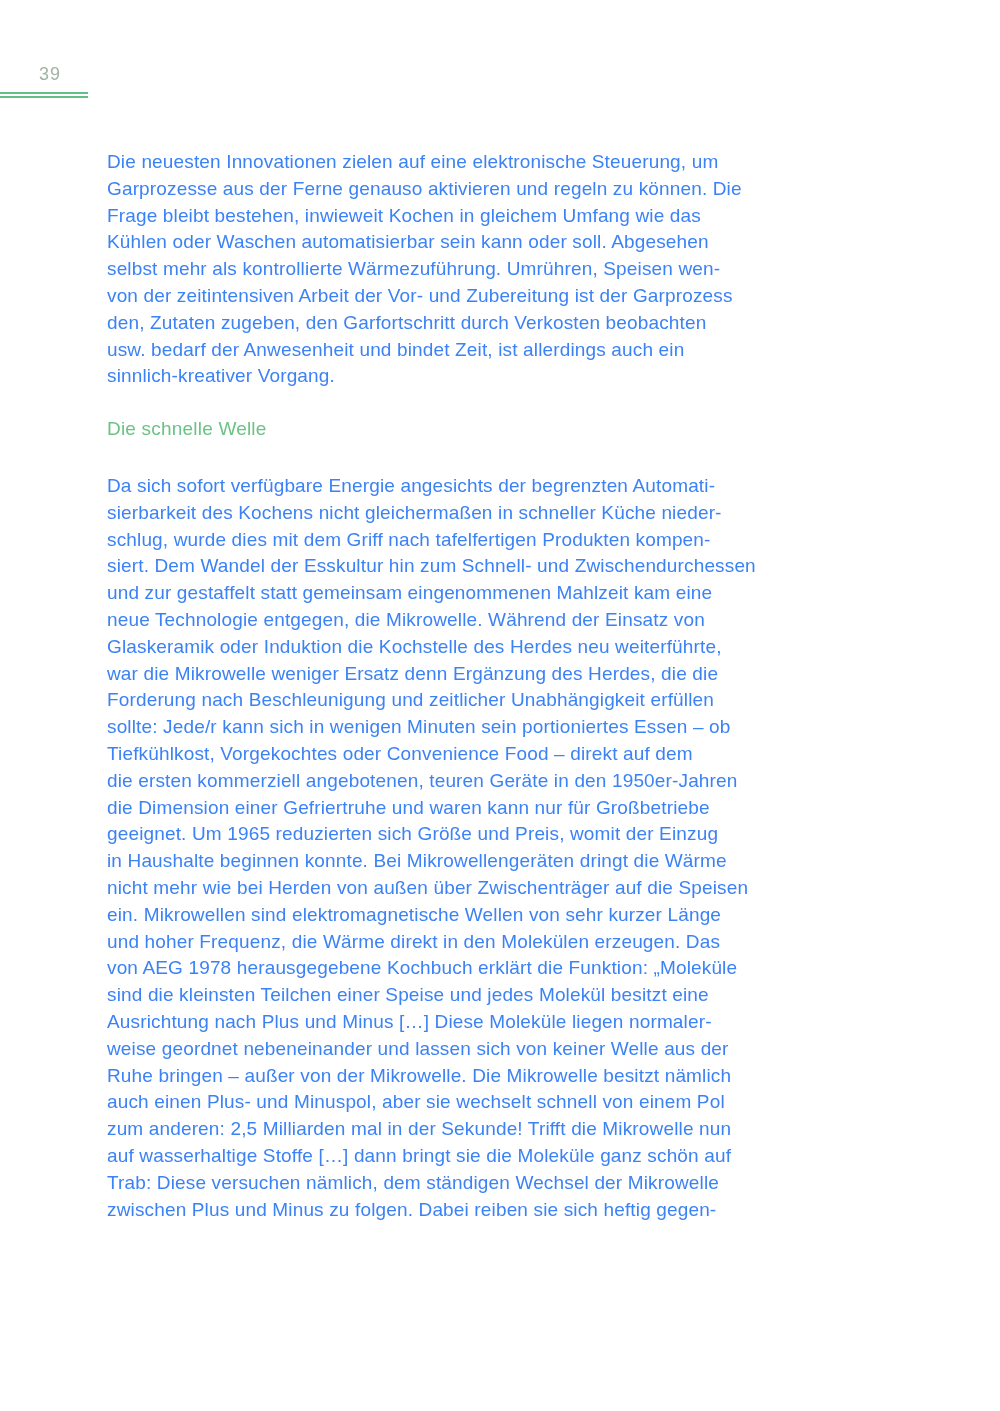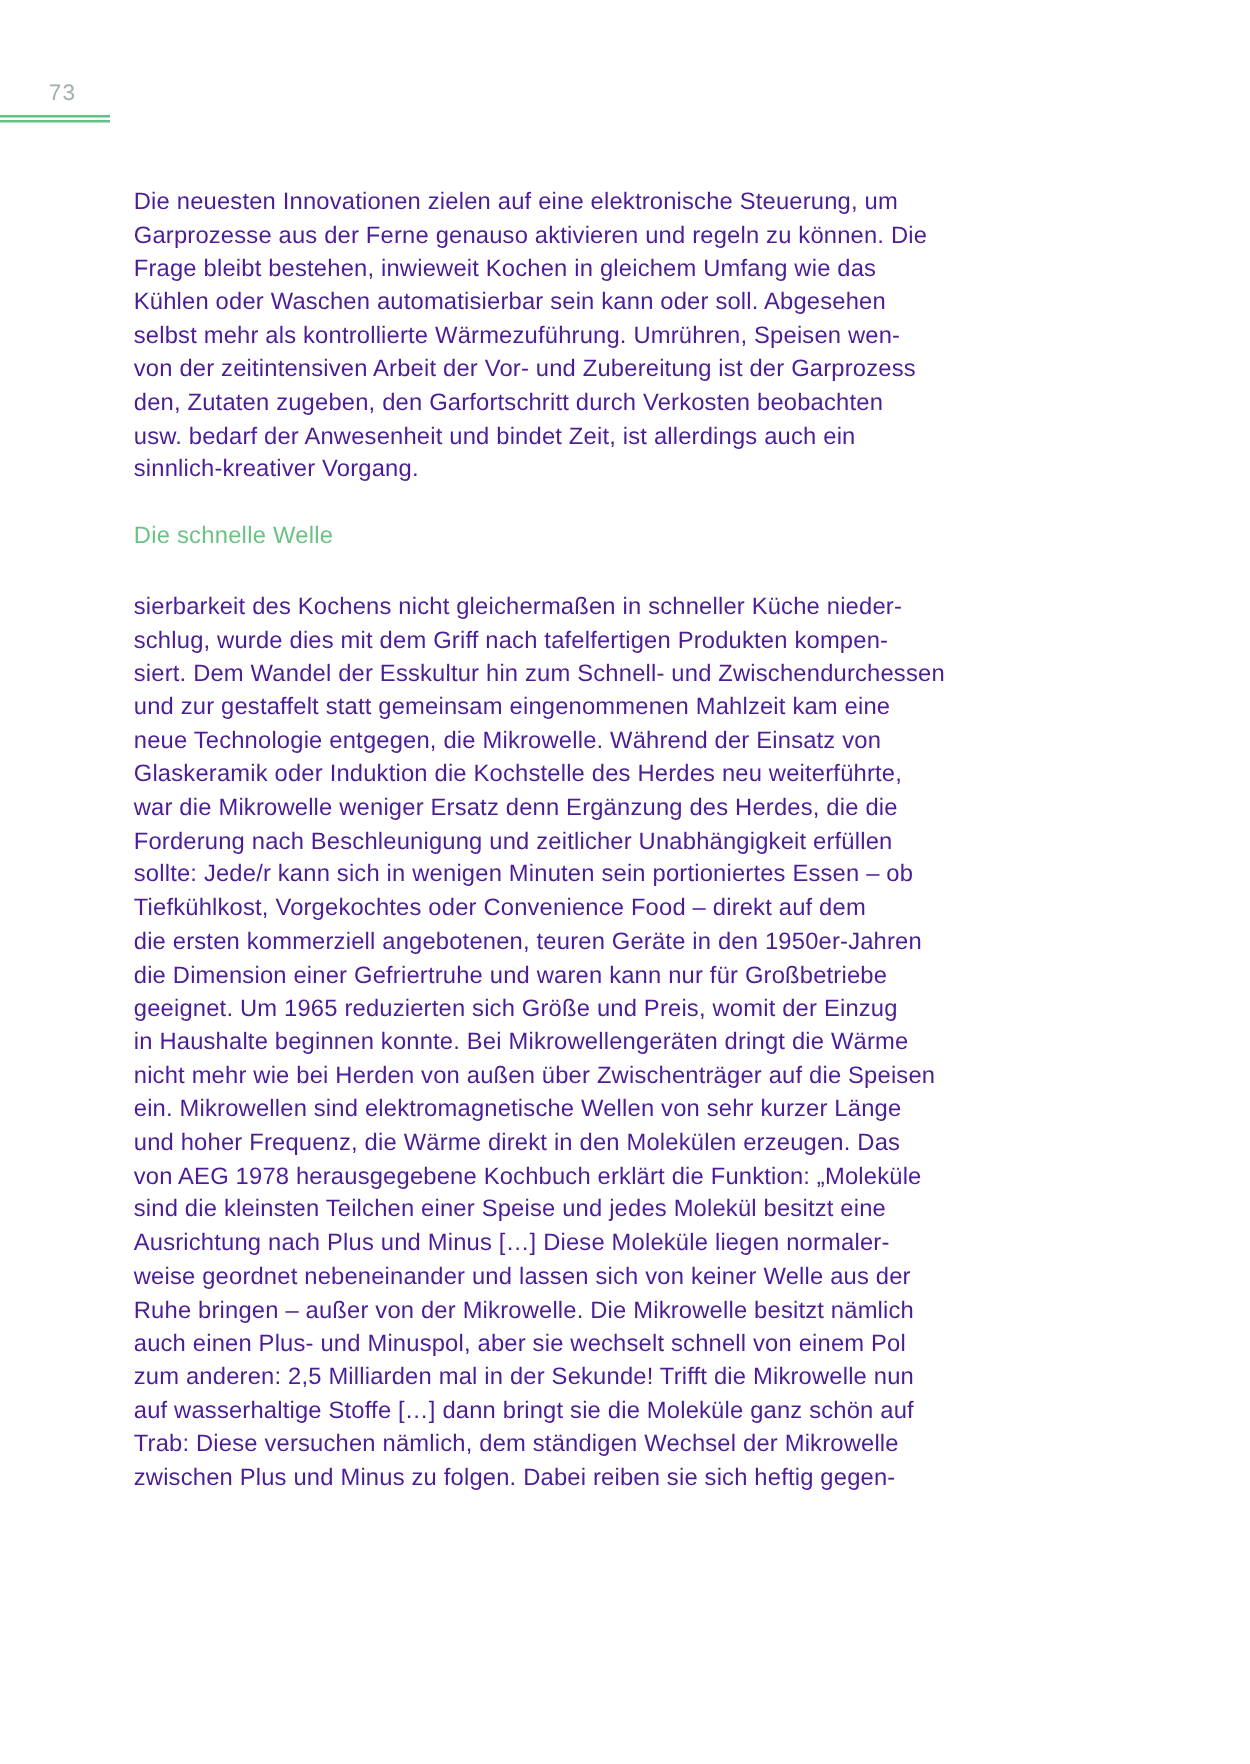--- a/index.html
+++ b/index.html
@@ -44,21 +44,21 @@
   .para {
     position: absolute;
     left: 0;
     width: 720px;
   }
   .para-1 { top: 149px; }
   .para-2 { top: 473px; }
   .para .line {
     font-size: 19px;
     line-height: 26.8px;
-    color: #4c1d95;
+    color: #3b82f6;
     letter-spacing: 0.15px;
     white-space: pre;
     font-weight: 400;
   }
   .section-heading {
     position: absolute;
     left: 0;
     top: 411px;
     margin: 0;
     font-size: 19px;
@@ -66,41 +66,42 @@
     font-weight: 400;
     color: #6cc285;
     letter-spacing: 0.2px;
   }
 </style>
 </head>
 <body>
 
 <div class="page">
 
-  <div class="page-number">73</div>
+  <div class="page-number">39</div>
 
   <div class="header-rule"></div>
 
   <div class="text-column">
 
     <div class="para para-1">
         <div class="line">Die neuesten Innovationen zielen auf eine elektronische Steuerung, um</div>
         <div class="line">Garprozesse aus der Ferne genauso aktivieren und regeln zu können. Die</div>
         <div class="line">Frage bleibt bestehen, inwieweit Kochen in gleichem Umfang wie das</div>
         <div class="line">Kühlen oder Waschen automatisierbar sein kann oder soll. Abgesehen</div>
         <div class="line">selbst mehr als kontrollierte Wärmezuführung. Umrühren, Speisen wen-</div>
         <div class="line">von der zeitintensiven Arbeit der Vor- und Zubereitung ist der Garprozess</div>
         <div class="line">den, Zutaten zugeben, den Garfortschritt durch Verkosten beobachten</div>
         <div class="line">usw. bedarf der Anwesenheit und bindet Zeit, ist allerdings auch ein</div>
         <div class="line">sinnlich-kreativer Vorgang.</div>
       </div>
 
     <h1 class="section-heading">Die schnelle Welle</h1>
 
     <div class="para para-2">
+        <div class="line">Da sich sofort verfügbare Energie angesichts der begrenzten Automati-</div>
         <div class="line">sierbarkeit des Kochens nicht gleichermaßen in schneller Küche nieder-</div>
         <div class="line">schlug, wurde dies mit dem Griff nach tafelfertigen Produkten kompen-</div>
         <div class="line">siert. Dem Wandel der Esskultur hin zum Schnell- und Zwischendurchessen</div>
         <div class="line">und zur gestaffelt statt gemeinsam eingenommenen Mahlzeit kam eine</div>
         <div class="line">neue Technologie entgegen, die Mikrowelle. Während der Einsatz von</div>
         <div class="line">Glaskeramik oder Induktion die Kochstelle des Herdes neu weiterführte,</div>
         <div class="line">war die Mikrowelle weniger Ersatz denn Ergänzung des Herdes, die die</div>
         <div class="line">Forderung nach Beschleunigung und zeitlicher Unabhängigkeit erfüllen</div>
         <div class="line">sollte: Jede/r kann sich in wenigen Minuten sein portioniertes Essen – ob</div>
         <div class="line">Tiefkühlkost, Vorgekochtes oder Convenience Food – direkt auf dem</div>

